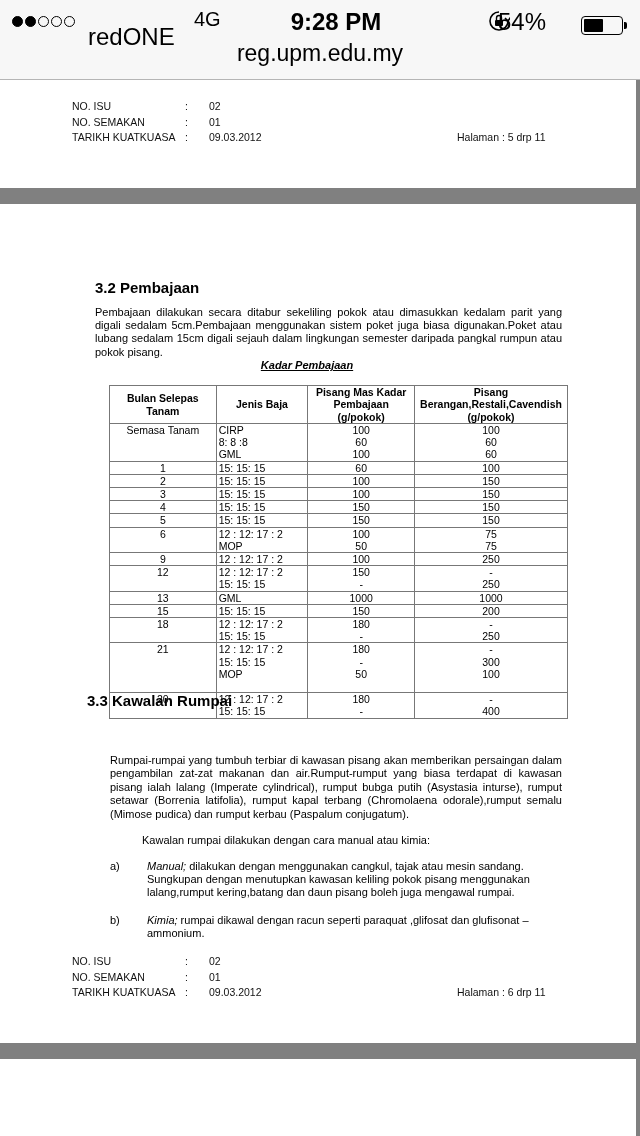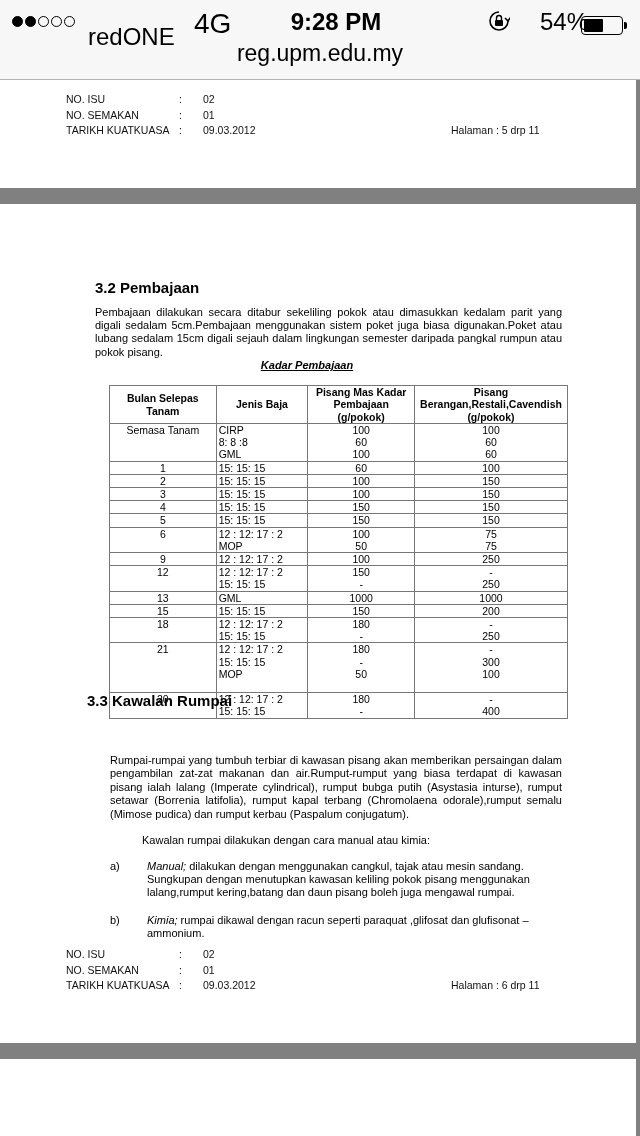--- a/index.html
+++ b/index.html
@@ -6,34 +6,34 @@
     html, body { width: 640px; height: 1136px; overflow: hidden; background: #fff; }
     body { position: relative; font-family: "Liberation Sans", sans-serif; color: #000; }
 
     
     .chrome { position: absolute; left: 0; top: 0; width: 640px; height: 80px; background: #f7f7f7; border-bottom: 1px solid #b5b5b5; }
     .status { position: absolute; top: 6px; left: 0; width: 640px; height: 30px; font-size: 24px; }
     .signal { position: absolute; left: 12px; top: 3px; display: flex; gap: 2px; align-items: center; height: 24px; }
     .dot { width: 11px; height: 11px; border-radius: 50%; border: 1.3px solid #000; }
     .dot.on { background: #000; }
     .carrier { position: absolute; left: 88px; top: 2px; font-size: 24px; margin-top: 15px; }
-    .net { position: absolute; left: 194px; top: 2px; font-size: 28px; }
+    .net { position: absolute; left: 194px; top: 2px; font-size: 20px; }
     .clock { position: absolute; left: 16px; width: 640px; text-align: center; top: 2px; font-weight: bold; font-size: 24px; }
     .lock { position: absolute; left: 488px; top: 4px; width: 22px; height: 22px; }
-    .pct { position: absolute; left: 540px; top: 2px; font-size: 24px; }
+    .pct { position: absolute; left: 498px; top: 2px; font-size: 24px; }
     .battery { position: absolute; left: 581px; top: 10px; width: 42px; height: 19px; border: 1.3px solid #000; border-radius: 4px; padding: 2px; }
     .battery .fill { height: 100%; background: #000; border-radius: 1px; }
     .battery-tip { position: absolute; left: 624px; top: 16px; width: 3px; height: 7px; background: #000; border-radius: 0 2px 2px 0; }
     .url { position: absolute; top: 40px; left: 0; width: 640px; text-align: center; font-size: 23px; color: #000; }
 
     
     .right-rule { position: absolute; left: 636px; top: 80px; width: 4px; height: 1056px; background: #808080; }
     .page-gap { position: absolute; left: 0; width: 640px; height: 16px; background: #808080; }
 
-    .meta { position: absolute; left: 66px; font-size: 10.5px; line-height: 15.5px; color: #111; }
+    .meta { position: absolute; left: 72px; font-size: 10.5px; line-height: 15.5px; color: #111; margin-top: 7px; }
     .meta .row { display: flex; }
     .meta .k { width: 113px; }
     .meta .c { width: 24px; }
     .meta .halaman { position: absolute; left: 385px; top: 31px; white-space: nowrap; }
 
     .h { position: absolute; font-weight: bold; font-size: 15px; }
     .para { position: absolute; font-size: 11px; line-height: 13.2px; text-align: justify; text-align-last: left; }
     .caption { position: absolute; left: 0; width: 596px; text-align: center; font-size: 11px; font-weight: bold; font-style: italic; text-decoration: underline; }
 
     table.kadar { position: absolute; left: 109px; top: 385px; width: 459px; border-collapse: collapse; font-size: 10.5px; line-height: 12.2px; }

